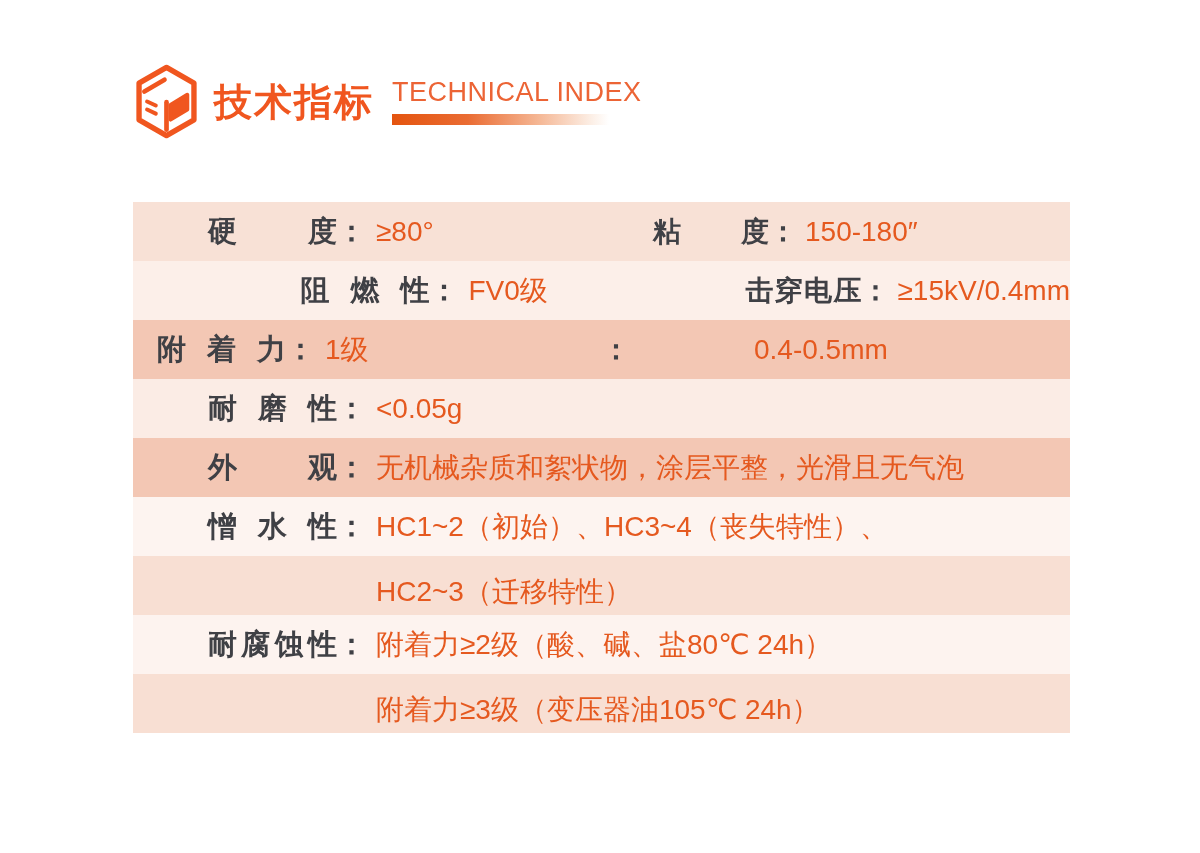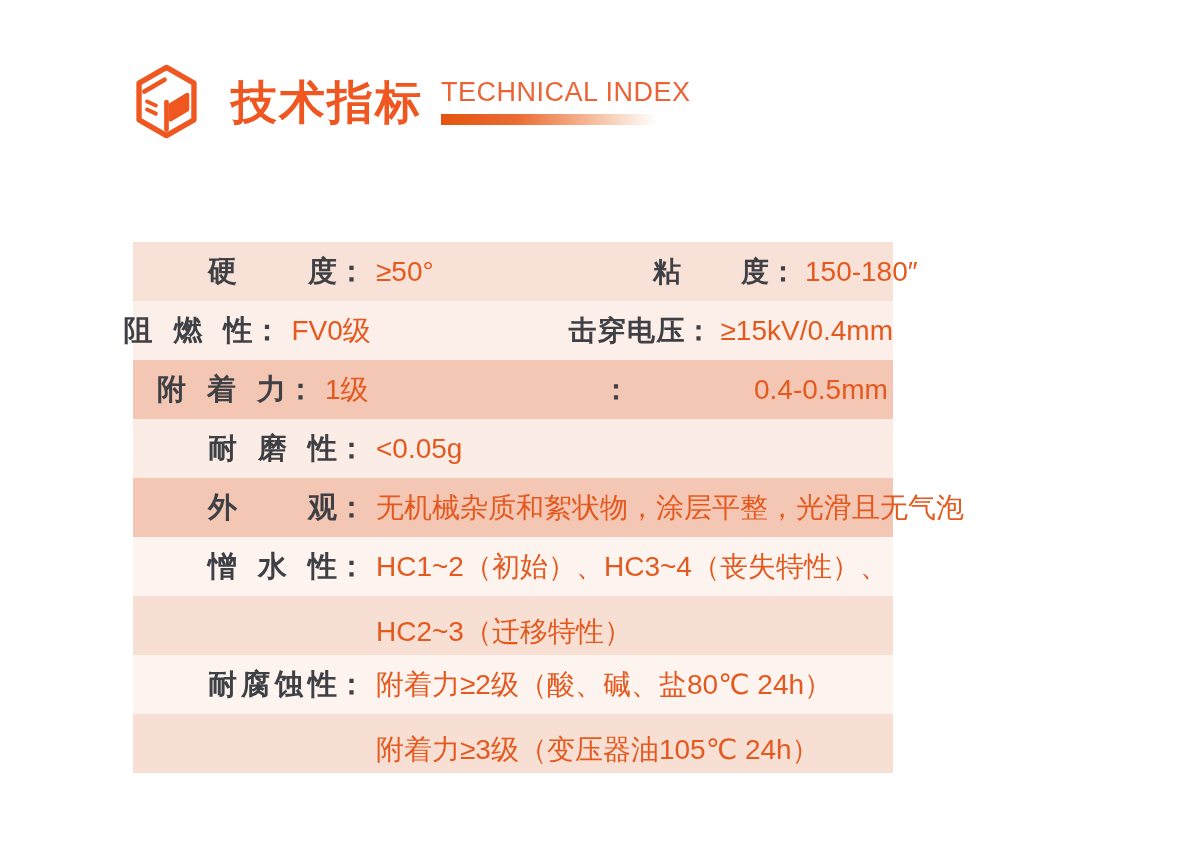--- a/index.html
+++ b/index.html
@@ -13,22 +13,22 @@
 
   
   .header {
     position: absolute;
     left: 133px; top: 64px;
     display: flex;
     align-items: center;
   }
   .header-icon { width: 67px; height: 75px; flex: 0 0 auto; }
   .header-title {
-    margin-left: 31px;
-    font-size: 46px;
+    margin-left: 14px;
+    font-size: 38px;
     font-weight: 700;
     color: #f0561f;
     letter-spacing: 2px;
     line-height: 1;
   }
   .header-sub {
     margin-left: 18px;
     display: flex;
     flex-direction: column;
     justify-content: flex-start;
@@ -44,22 +44,21 @@
   .header-underline {
     margin-top: 7px;
     width: 217px; height: 11px;
     background: linear-gradient(90deg, #e4540f 0%, #ea6c33 35%, #f5b896 68%, #fcefe6 92%, #ffffff 100%);
   }
 
   
   .spec-table {
     position: absolute;
     left: 133px; top: 202px;
-    width: 760px;
-    margin-top: 40px;
+    width: 937px;
   }
   .row {
     height: 59px;
     display: flex;
     align-items: center;
     padding-left: 75px;
   }
   .cell {
     display: flex;
     align-items: baseline;
@@ -109,21 +108,21 @@
   </div>
 </div>
 
 <div class="spec-table">
     <div class="row" style="background: rgb(248, 225, 214);">
       <div class="cell cell-left cell-fixed">
         <span class="label">
           <span class="lchars">硬度</span>
           <span class="colon">：</span>
         </span>
-        <span class="value">≥50°</span>
+        <span class="value">≥80°</span>
       </div>
       <div class="cell cell-right">
         <span class="label">
           <span class="lchars">粘度</span>
           <span class="colon">：</span>
         </span>
         <span class="value">150-180″</span>
       </div>
     </div>
     <div class="row" style="background: rgb(252, 239, 233); justify-content: flex-end;">

